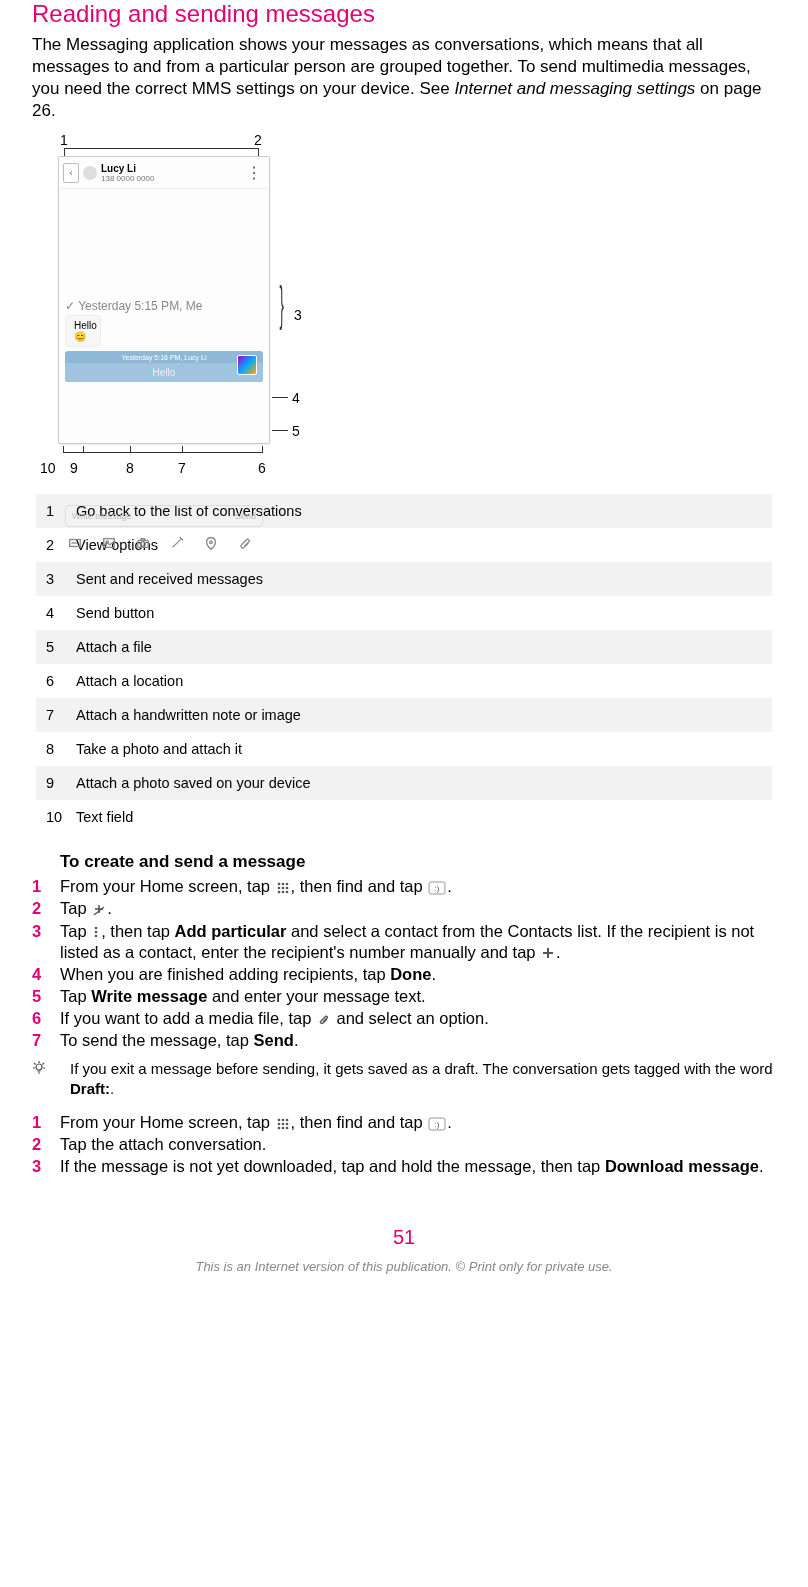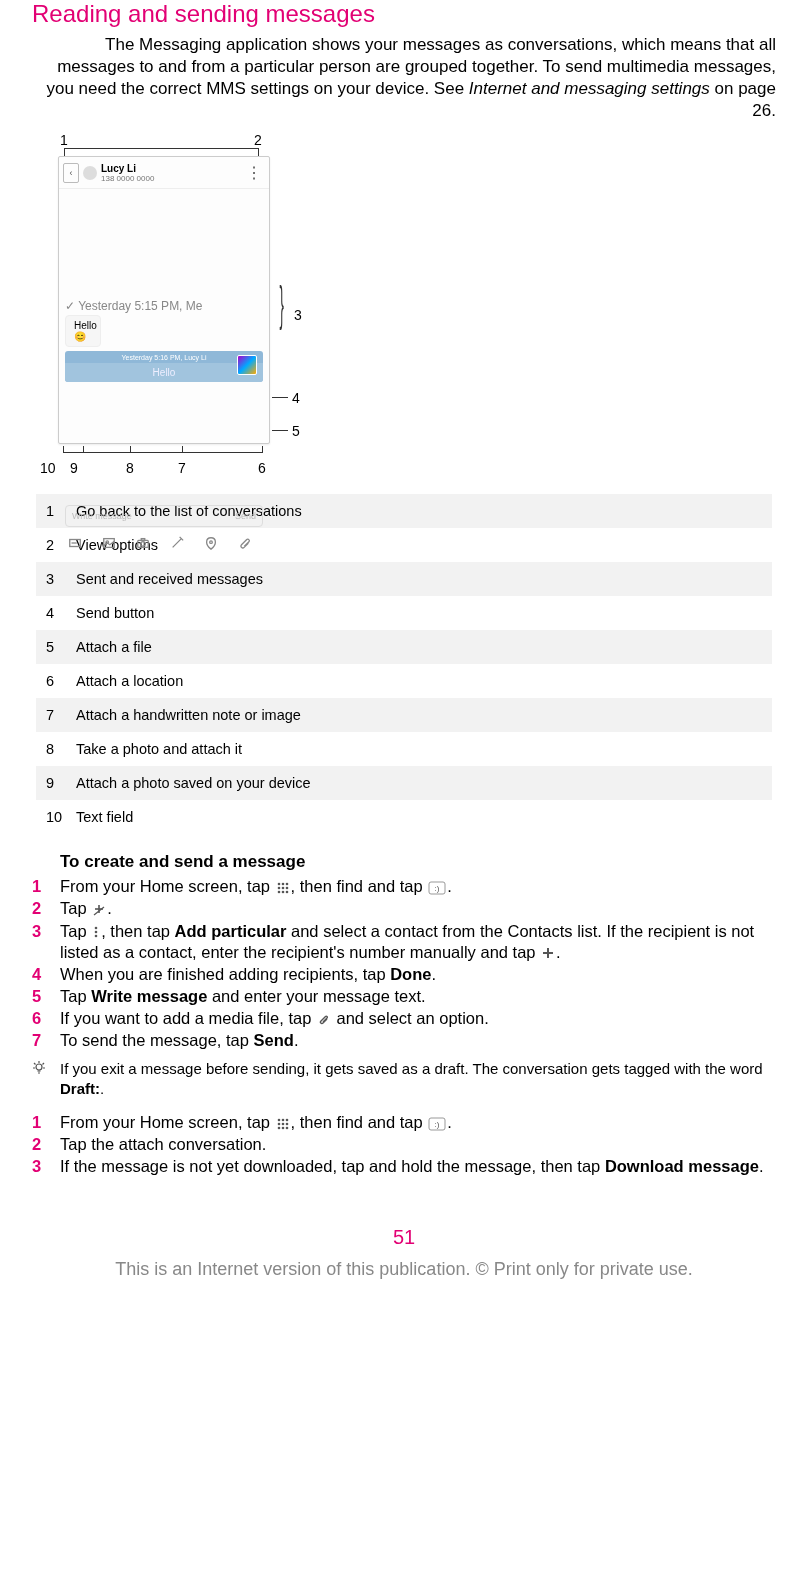--- a/index.html
+++ b/index.html
@@ -1,20 +1,20 @@
 <!DOCTYPE html>
 <html><head>
 <meta charset="utf-8">
 <style>
   * { box-sizing: border-box; }
   body { margin: 0; padding: 0; font-family: Arial, Helvetica, sans-serif; background: #fff; color: #000; width: 808px; }
   .page { padding: 0 32px 20px 32px; position: relative; min-height: 1587px; }
   h1 { font-size: 34px; font-weight: normal; color: #e20074; margin: 0 0 28px 0; padding-top: 0; }
   h2 { font-size: 24px; font-weight: normal; color: #e20074; margin: 0 0 6px 0; }
-  .intro { font-size: 17px; line-height: 1.3; margin: 0 0 10px 0; text-align: right; }
+  .intro { font-size: 17px; line-height: 1.3; margin: 0 0 10px 0; }
   .italic { font-style: italic; }
   .diagram-area { position: relative; width: 272px; height: 350px; margin: 6px 0 12px 8px; }
   .callout-num { position: absolute; font-size: 14px; color: #000; }
   .callout-bracket { position: absolute; font-size: 14px; color: #333; }
   .callout-line { position: absolute; background: #333; }
   .phone-frame { position: absolute; left: 18px; top: 24px; width: 212px; height: 288px; border: 1px solid #ccc; background: #fdfdfd; border-radius: 2px; box-shadow: 0 1px 2px rgba(0,0,0,0.08); }
   .phone-header { display: flex; align-items: center; height: 32px; border-bottom: 1px solid #eee; padding: 0 4px; gap:4px; }
   .back-btn { width: 16px; height: 20px; border: 1px solid #bbb; border-radius: 2px; display:flex; align-items:center; justify-content:center; font-size:9px; color:#555; }
   .avatar-small { width: 14px; height: 14px; border-radius: 50%; background: #ddd; }
   .contact-name { font-size: 10px; font-weight: bold; }
@@ -39,26 +39,26 @@
   .legend-row-odd { background: #f2f2f2; }
   .legend-num { width: 30px; }
   .subhead { font-size: 17px; font-weight: bold; margin: 6px 0 4px 28px; }
   .steps { margin: 0 0 8px 0; padding: 0; }
   .step-row { display:flex; font-size: 16.5px; line-height: 1.28; margin: 0 0 1px 0; }
   .step-num { width: 28px; flex-shrink:0; color: #e20074; font-weight: bold; text-align:left; }
   .step-text { flex: 1; }
   .step-text .bold { font-weight: bold; }
   .inline-icon { display:inline-block; vertical-align: middle; margin: 0 1px; }
   .inline-icon svg { display:block; }
-  .tip-row { display:flex; font-size: 15px; margin: 6px 0 14px 0; line-height: 1.3; }
+  .tip-row { display:flex; font-size: 15px; margin: 6px 0 14px 0; line-height: 1.3; gap: 10px; }
   .tip-icon { width: 28px; flex-shrink:0; text-align:left; font-size: 14px; padding-top:1px; }
   .tip-text { flex:1; }
   .tip-text .bold { font-weight: bold; }
   .page-num { text-align:center; color: #e20074; font-size: 20px; margin-top: 48px; }
-  .footer-note { text-align:center; color: #888; font-size: 18px; margin-top: 10px; }
+  .footer-note { text-align:center; color: #888; font-size: 13px; margin-top: 10px; font-style: italic; }
 </style>
 </head>
 <body>
 
 <div class="page">
   <h2>Reading and sending messages</h2>
   <p class="intro">
     <span>The Messaging application shows your messages as conversations, which means that all messages to and from a particular person are grouped together. To send multimedia messages, you need the correct MMS settings on your device. See </span><span class="italic">Internet and messaging settings</span><span> on page 26.</span>
   </p>
 

